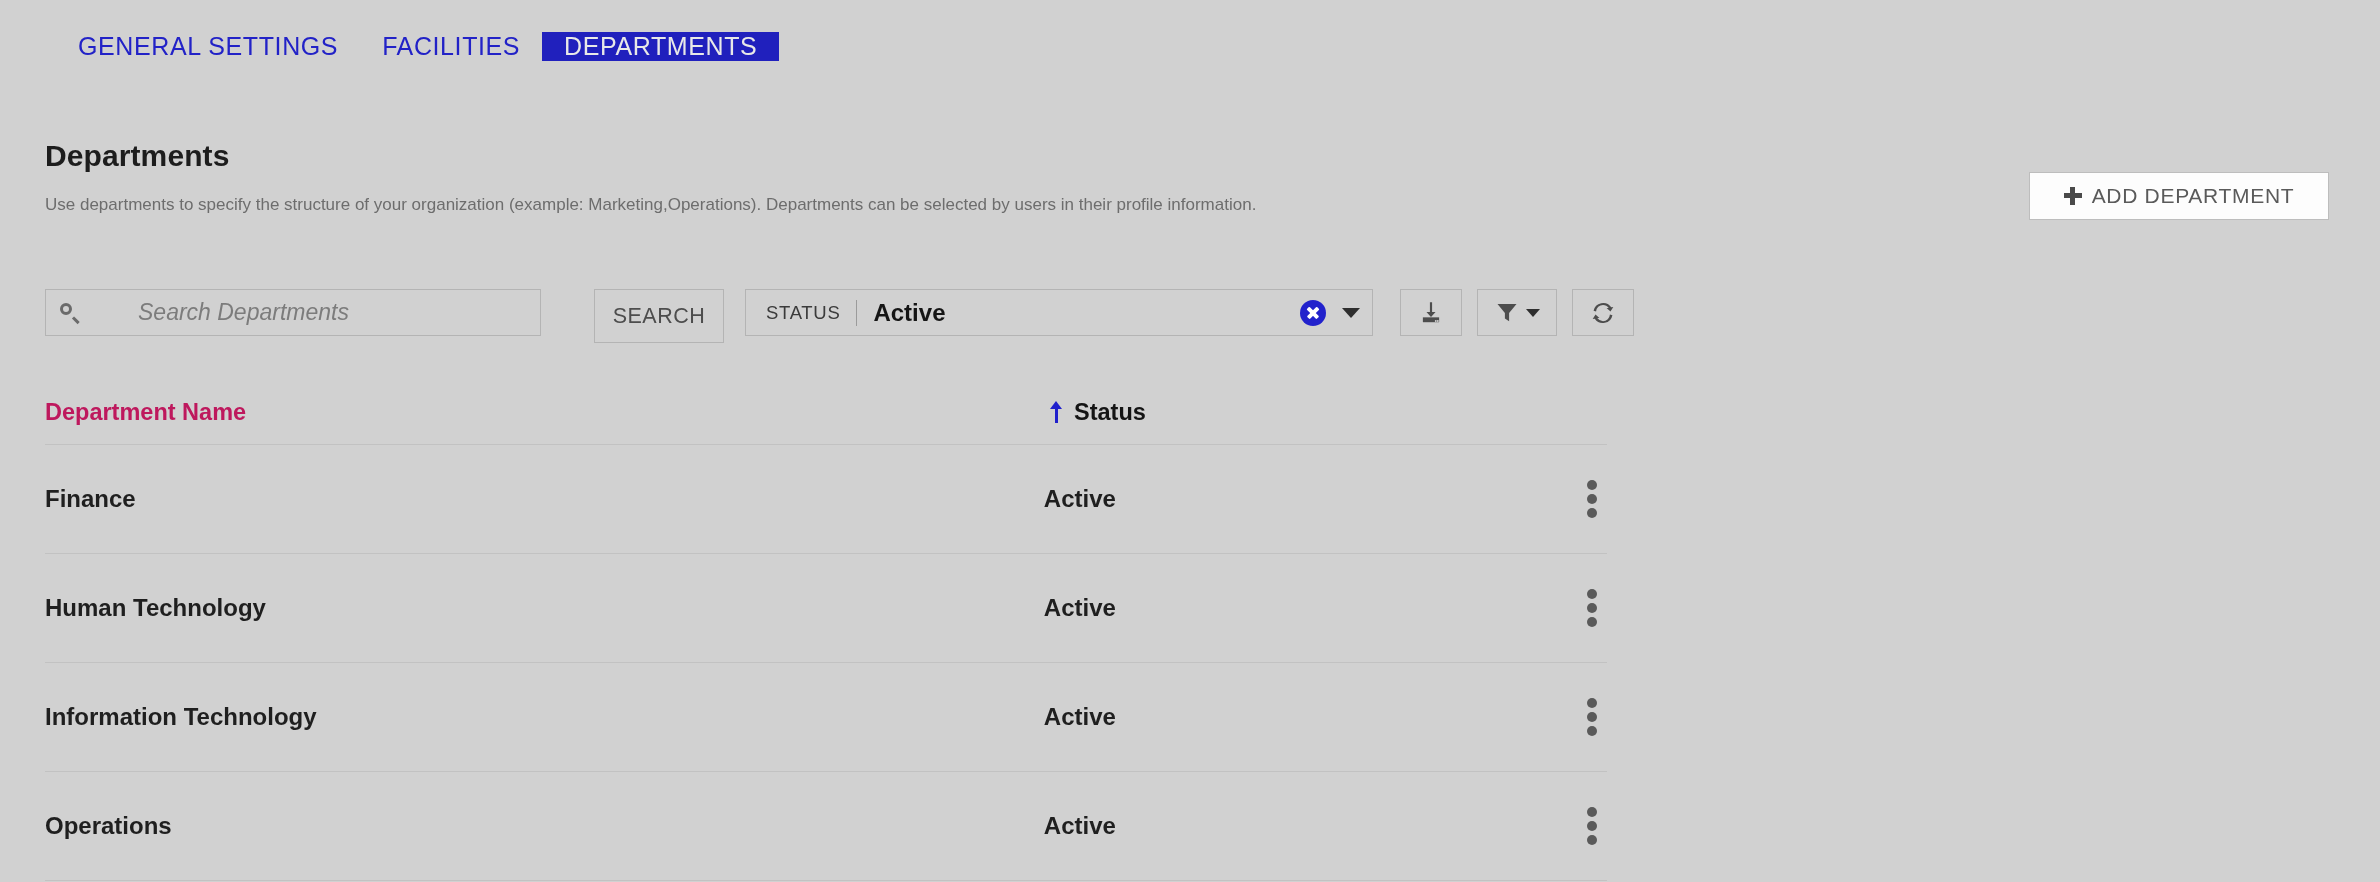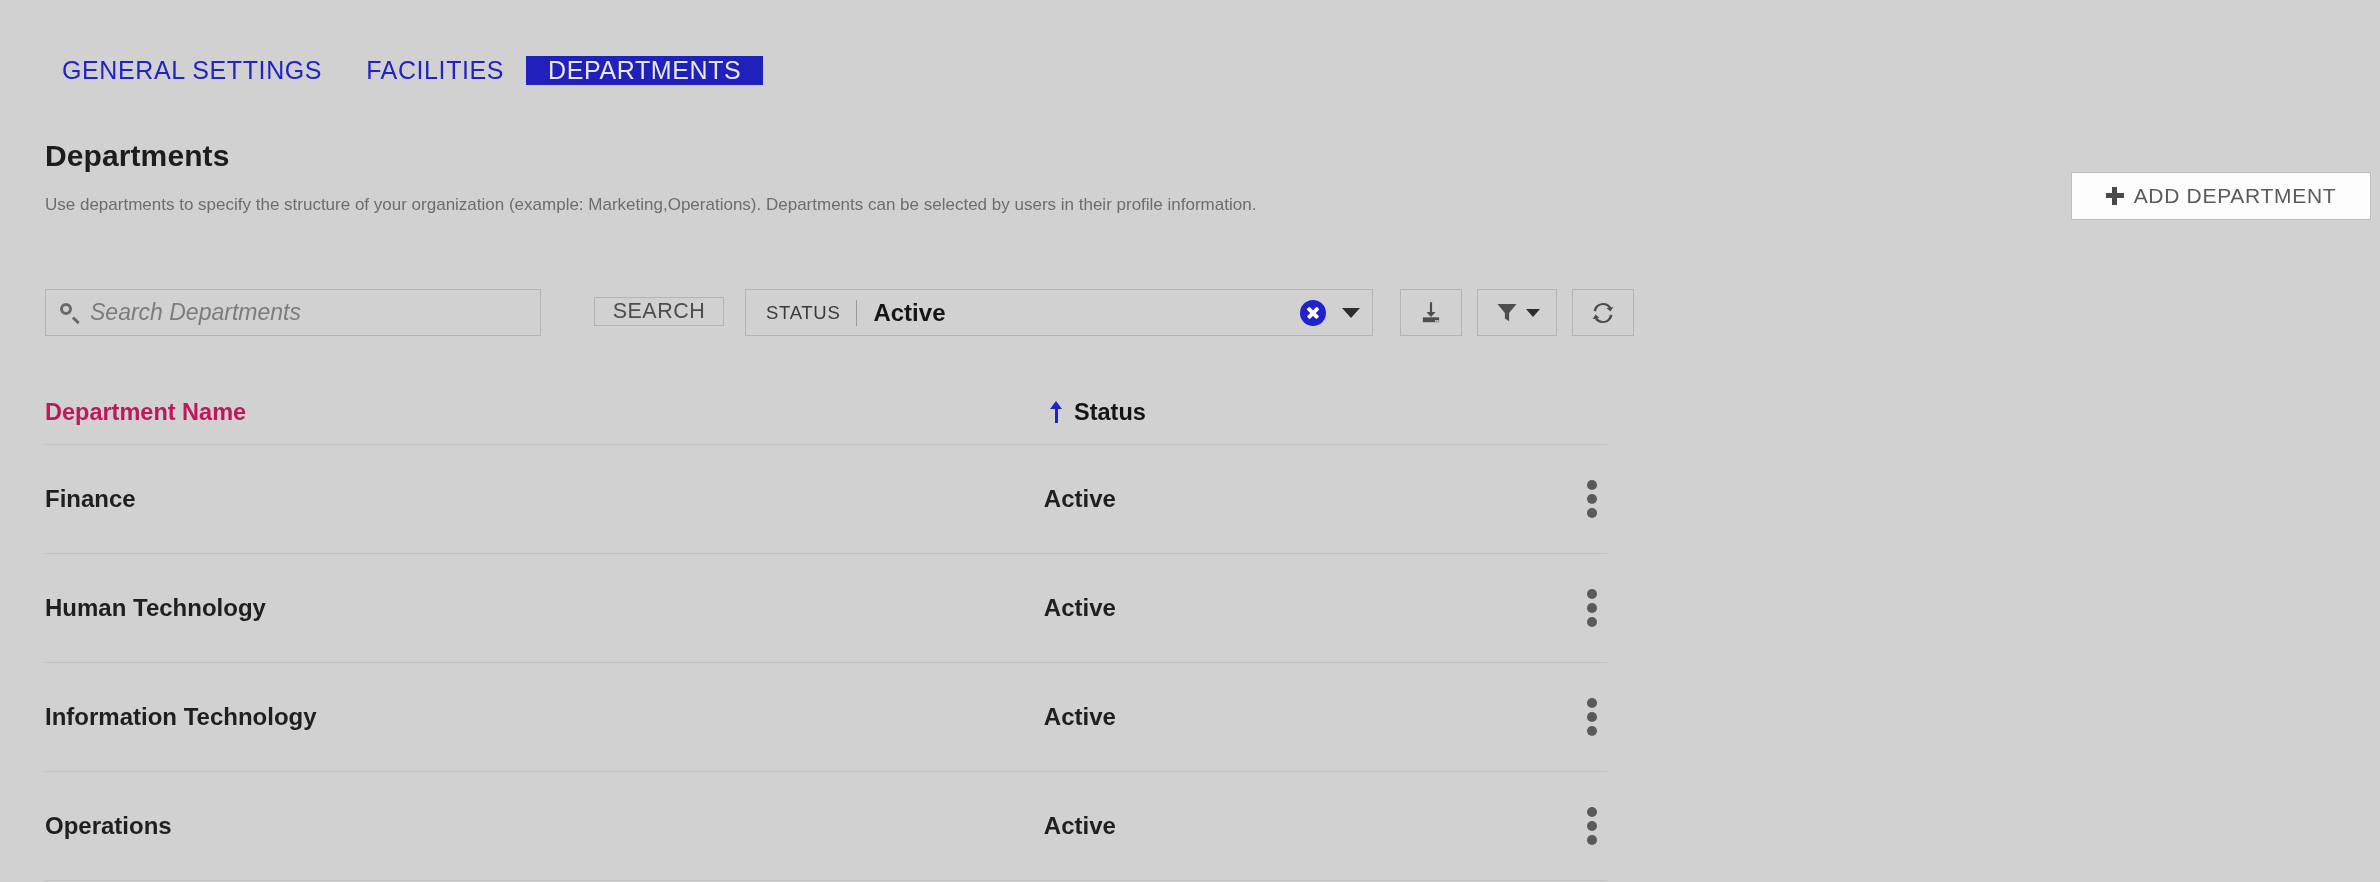--- a/index.html
+++ b/index.html
@@ -19,24 +19,24 @@
   .page {
     position: relative;
     width: 2380px;
     height: 882px;
     background: #d1d1d1;
   }
 
   
   .tabbar {
     position: absolute;
-    left: 62px;
+    left: 78px;
     top: 32px;
     display: flex;
-    align-items: flex-end;
+    align-items: flex-start;
     height: 53px;
   }
   .tab {
     display: flex;
     align-items: center;
     padding: 0 22px;
     font-size: 25px;
     letter-spacing: 0.6px;
     color: #2222c7;
     font-weight: 400;
@@ -80,21 +80,20 @@
     border: 1px solid #bdbdbd;
     display: flex;
     align-items: center;
     justify-content: center;
     gap: 10px;
     font-size: 21px;
     letter-spacing: 0.7px;
     color: #5a5a5a;
     cursor: pointer;
     box-sizing: border-box;
-    margin-left: 42px;
   }
   .plus-ico {
     position: relative;
     width: 18px;
     height: 18px;
     flex: none;
     display: inline-block;
   }
   .plus-ico::before, .plus-ico::after {
     content: "";
@@ -131,27 +130,27 @@
     content: ""; position: absolute;
     left: 13px; top: 13px; width: 8px; height: 3px;
     background: #6a6a6a;
     transform: rotate(45deg);
     transform-origin: left center;
   }
   .search-input {
     border: 0; outline: 0; background: transparent;
     font-family: "Liberation Sans", sans-serif;
     font-size: 23px; font-style: italic;
-    color: #1d4ed8; width: 420px;
+    color: #1d4ed8; width: 420px; margin-left: 48px;
   }
   .search-input::placeholder { color: #7c7c7c; font-style: italic; opacity: 1; }
 
   .search-btn {
-    position: absolute; left: 549px; top: 8px;
-    width: 130px; height: 29px;
+    position: absolute; left: 549px; top: 0;
+    width: 130px; height: 54px;
     border: 1px solid #b4b4b4;
     background: #d1d1d1;
     box-sizing: border-box;
     display: flex; align-items: center; justify-content: center;
     font-size: 21.5px; letter-spacing: 0.5px; color: #4d4d4d;
     cursor: pointer;
   }
 
   .status-chip {
     position: absolute; left: 700px; top: 0;

